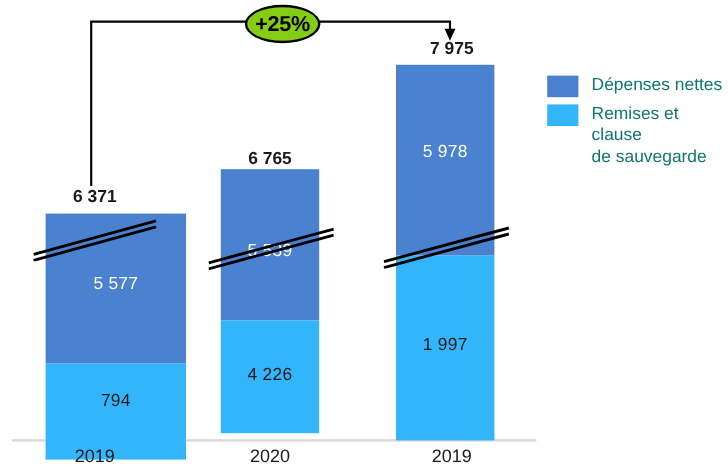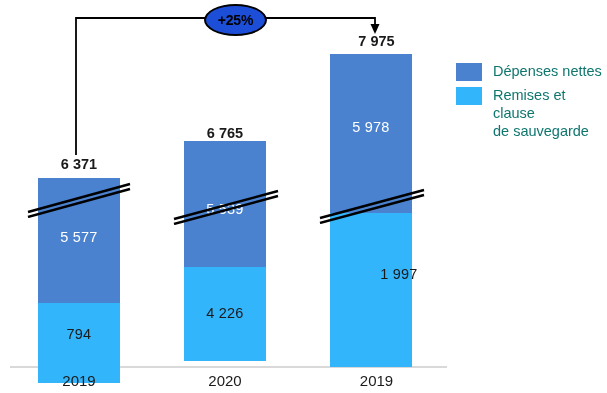--- a/index.html
+++ b/index.html
@@ -54,22 +54,22 @@
   
   .break-mark{position:absolute;pointer-events:none;}
 
   
   .callout-svg{position:absolute;left:0;top:0;}
   .callout-bubble{
     position:absolute;
     display:flex;align-items:center;justify-content:center;
     border:2px solid #000;
     border-radius:50%;
-    background:#1d4ed8;
-    font-size:14px;font-weight:bold;color:#000;
+    background:#84cc16;
+    font-size:18px;font-weight:bold;color:#000;
     letter-spacing:-.2px;
   }
 
   
   .legend{position:absolute;}
   .legend-row{display:flex;align-items:flex-start;margin-bottom:5px;}
   .legend-swatch{
     width:26px;height:18px;flex:0 0 26px;margin-right:11px;margin-top:1px;
   }
   .legend-text{
@@ -83,21 +83,21 @@
 <div id="chart-root">
 
   <div class="plot">
 
     <div class="axis-line"></div>
 
     <div class="bar-group" style="left:38px;top:0;width:82px;height:367px;">
 
       <div class="total-label" style="top:156px;">6 371</div>
 
-      <div class="bar" style="height:189px;">
+      <div class="bar" style="height:189px;padding-left:35px;">
 
         <div class="seg seg-top" style="top:0;height:125px;">
           <div class="seg-label on-dark" style="top:51px;">5 577</div>
         </div>
 
         <div class="seg seg-bottom" style="top:125px;height:80px;">
           <div class="seg-label on-light" style="top:23px;">794</div>
         </div>
       </div>
 
@@ -136,21 +136,21 @@
 
       <div class="total-label" style="top:33px;">7 975</div>
 
       <div class="bar" style="height:313px;">
 
         <div class="seg seg-top" style="top:0;height:159px;">
           <div class="seg-label on-dark" style="top:65px;">5 978</div>
         </div>
 
         <div class="seg seg-bottom" style="top:159px;height:154px;">
-          <div class="seg-label on-light" style="top:53px;margin-left:28px;">1 997</div>
+          <div class="seg-label on-light" style="top:67px;">1 997</div>
         </div>
       </div>
 
       <div class="cat-label" style="top:372px;">2019</div>
     </div>
 
     <svg class="break-mark" style="left:318px;top:182px;" width="110" height="42" viewBox="0 0 110 42">
       <line x1="2" y1="36" x2="106" y2="8" stroke="#000" stroke-width="2.4"></line>
       <line x1="2" y1="41" x2="106" y2="13" stroke="#000" stroke-width="2.4"></line>
     </svg>

